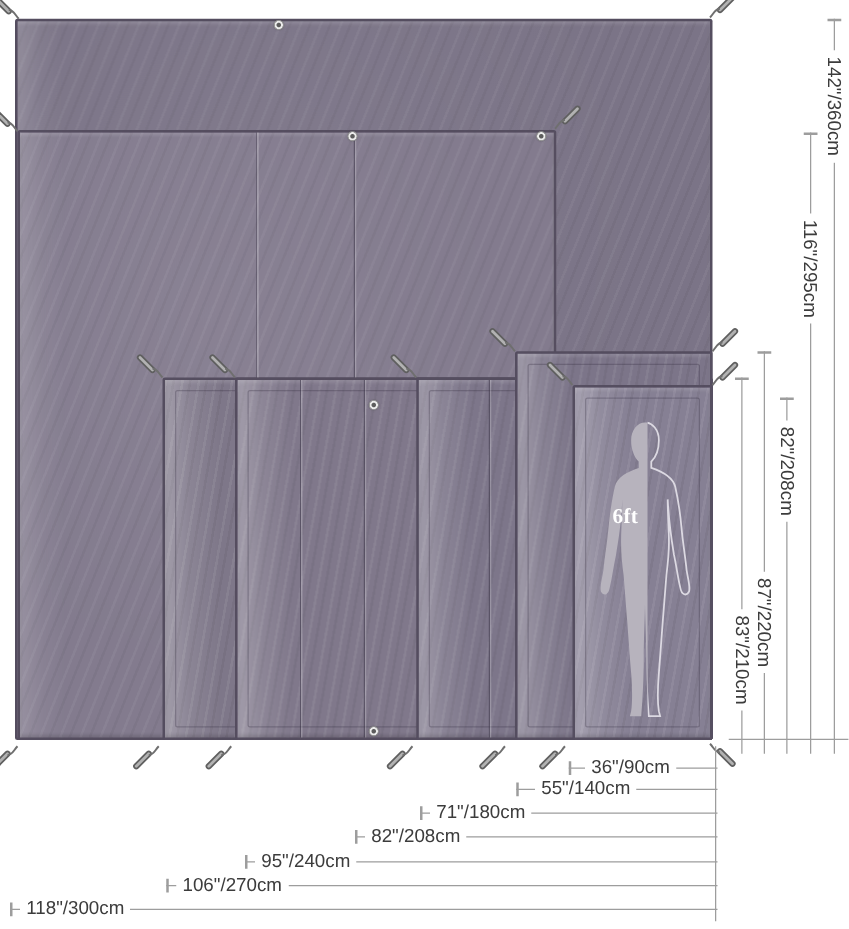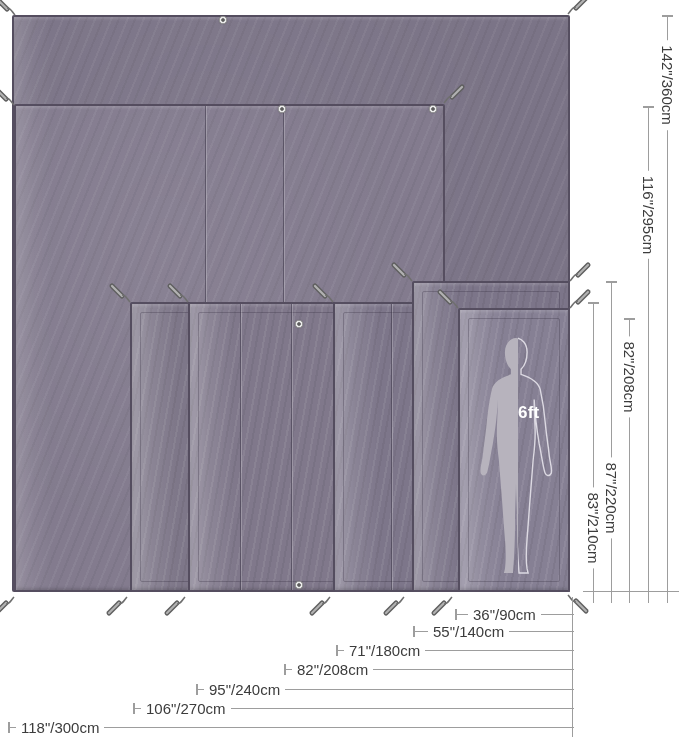--- a/index.html
+++ b/index.html
@@ -175,21 +175,21 @@
         C48,224 49,206 49,190 C49,172 50,158 50,146 C50,158 51,172 51,190 C51,206 52,224 53,236
         L62,236 L61,232 C60,226 60,214 61,202 C62,190 63,176 64,162 C65,150 66,136 67,124
         C68,116 69,108 69,98 C69,88 68,76 68,64 C69,84 71,96 73,108 C75,117 76,126 78,134
         C79,140 83,141 85,137 C86,133 84,127 83,120 C82,110 80,98 79,87 C78,75 76,63 74,54
         C72,46 64,42 55,39 L55,34 C58,31 61,25 61,17 C61,9 56,3 50,3 Z"></path>
     </defs>
     <use href="#body-path" clip-path="url(#clip-left)" fill="#b7b3bd"></use>
     <use href="#body-path" clip-path="url(#clip-right)" fill="none" stroke="#dcd9e2" stroke-width="1.4"></use>
   </svg>
 
-  <div id="scale-label" style="left: 518px; top: 403px;">6ft</div>
+  <div id="scale-label" style="left: 490px; top: 403px; font-family: Liberation Serif, serif;">6ft</div>
 
   <div id="dims-layer" class="layer">
       <div class="dline" style="left: 667px; top: 15px; width: 1px; height: 588px;"></div>
       <div class="dline" style="left: 662px; top: 15px; width: 11px; height: 1.5px;"></div>
       <div class="dtext vlabel" style="left: 667px; top: 85px;">142"/360cm</div>
       <div class="dline" style="left: 648px; top: 106px; width: 1px; height: 497px;"></div>
       <div class="dline" style="left: 643px; top: 106px; width: 11px; height: 1.5px;"></div>
       <div class="dtext vlabel" style="left: 648px; top: 215px;">116"/295cm</div>
       <div class="dline" style="left: 629px; top: 318px; width: 1px; height: 285px;"></div>
       <div class="dline" style="left: 624px; top: 318px; width: 11px; height: 1.5px;"></div>

